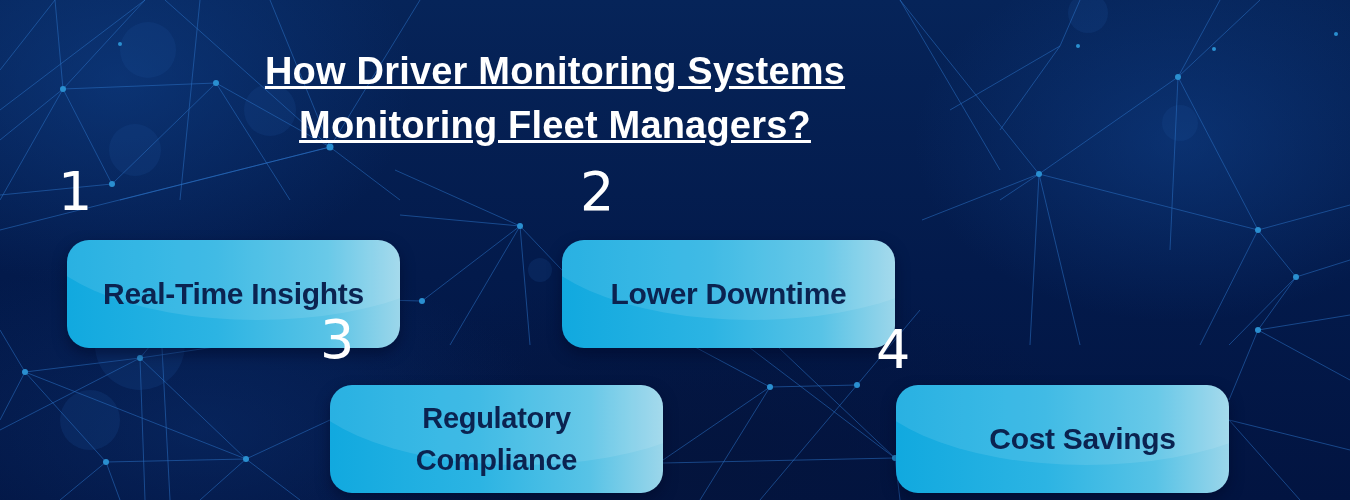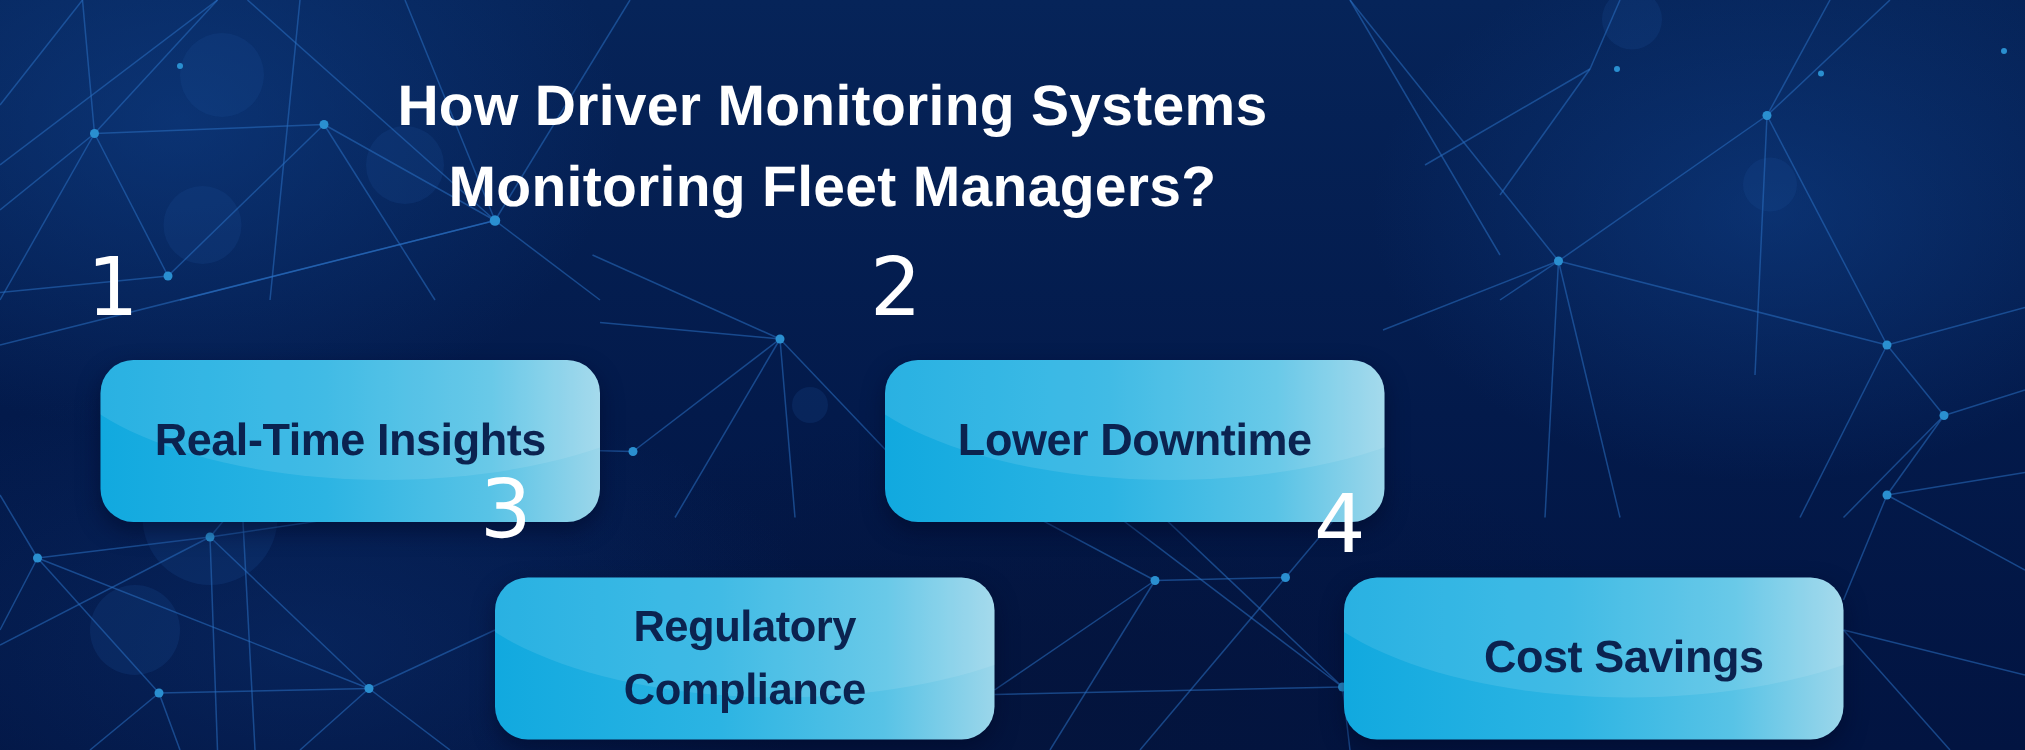--- a/index.html
+++ b/index.html
@@ -32,20 +32,21 @@
     .title {
       position: absolute;
       left: 0; top: 44px;
       width: 1110px;
       text-align: center;
       color: #ffffff;
       font-weight: bold;
       font-size: 38px;
       line-height: 54px;
       letter-spacing: 0.2px;
+      text-decoration: underline;
     }
     .title span { display: block; }
 
     .card {
       position: absolute;
       width: 333px;
       height: 108px;
       border-radius: 22px;
       background: linear-gradient(90deg, #11a9df 0%, #2cb4e3 45%, #58c3e6 78%, #9bd6ea 100%);
       box-shadow: 0 6px 14px rgba(0,10,40,0.55);
@@ -210,21 +211,21 @@
   <h1 class="title">
     <span>How Driver Monitoring Systems</span>
     <span>Monitoring Fleet Managers?</span>
   </h1>
 
   <div class="card" style="left:67px; top:200px;">
     <span class="card-label">Real-Time Insights</span>
   </div>
   <div class="num" style="left:58px; top:165px;">1</div>
 
-  <div class="card" style="left:590px; top:200px;">
+  <div class="card" style="left:562px; top:200px;">
     <span class="card-label">Lower Downtime</span>
   </div>
   <div class="num" style="left:580px; top:165px;">2</div>
 
   <div class="card" style="left:330px; top:345px;">
     <span class="card-label two-line">
       <span style="display:block">Regulatory</span>
       <span style="display:block">Compliance</span>
     </span>
   </div>

